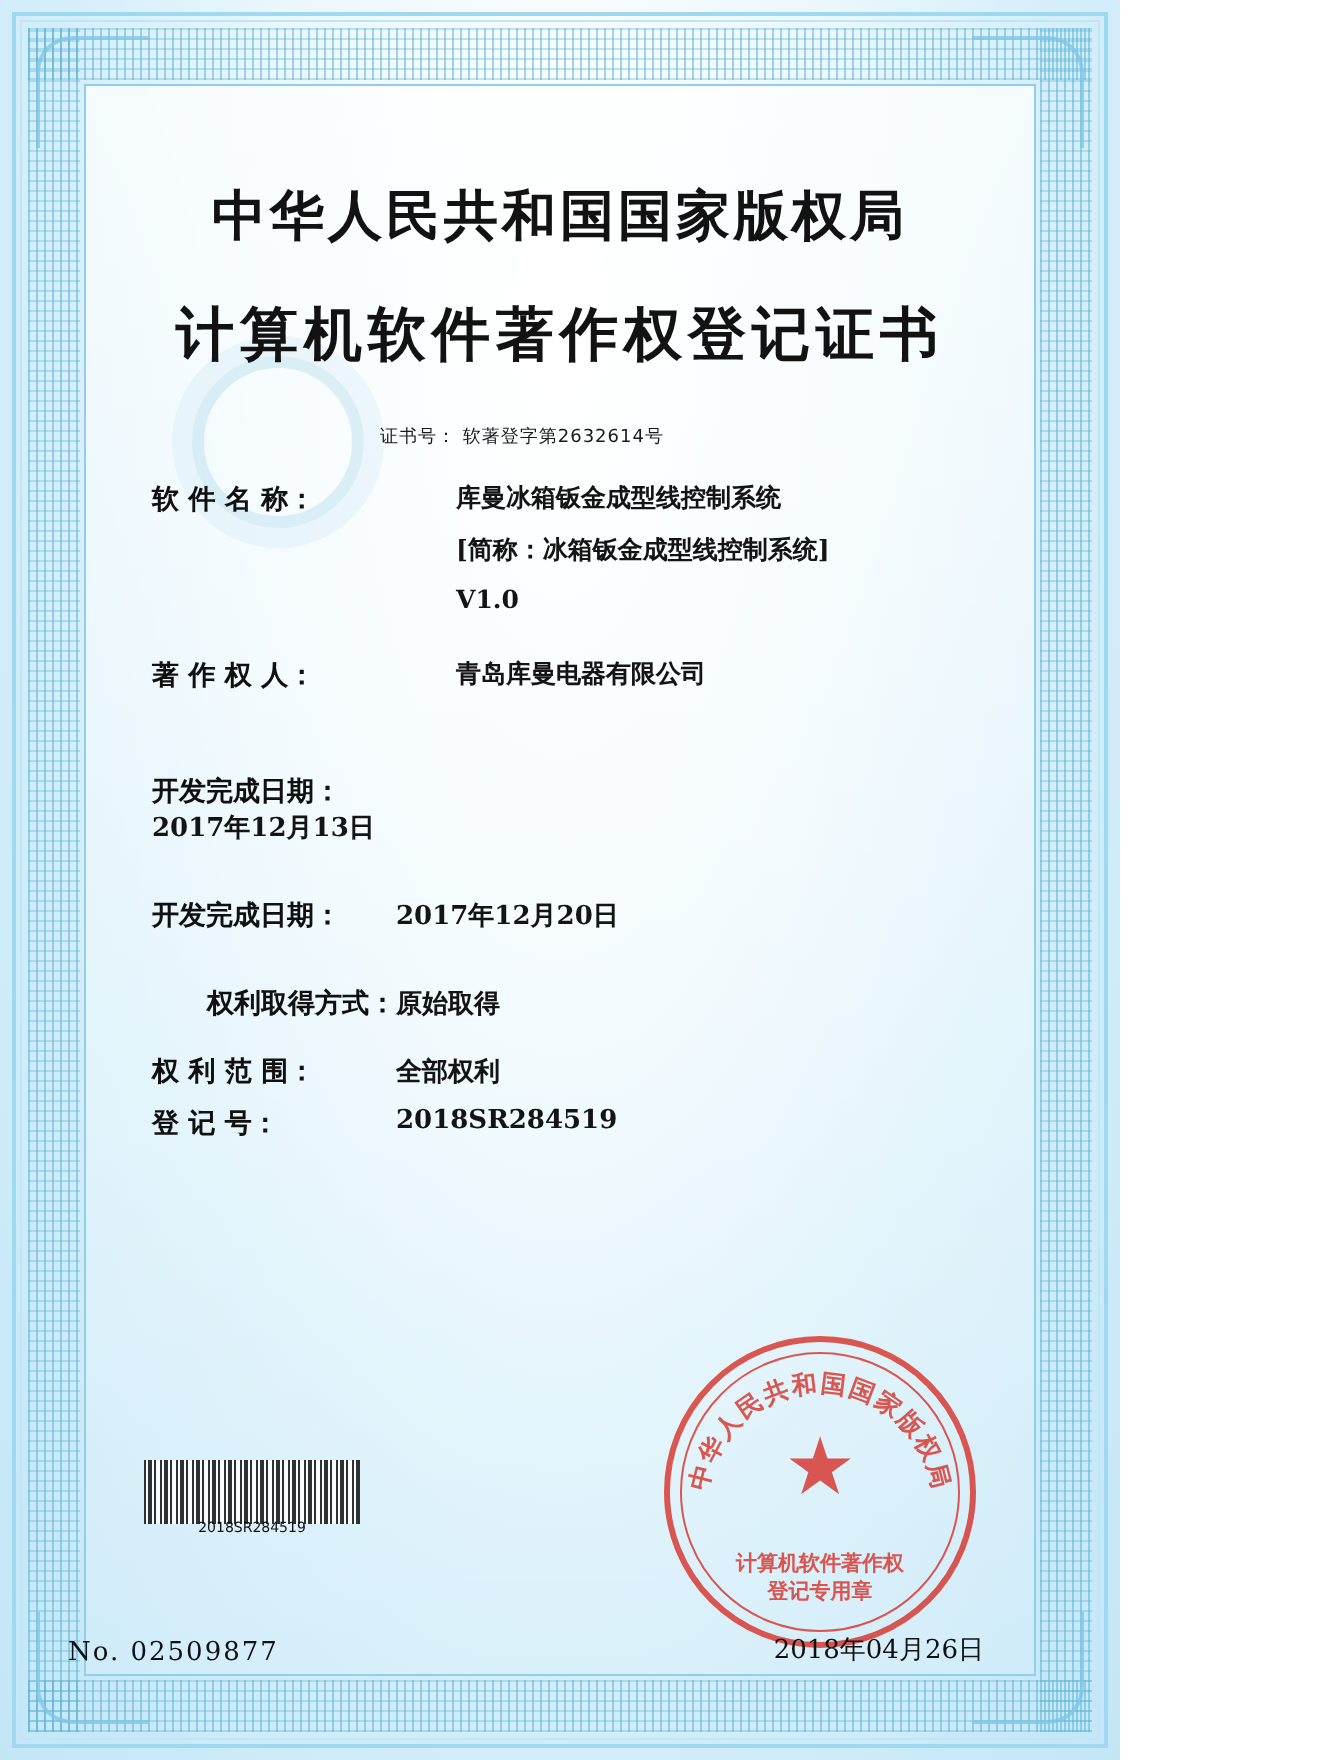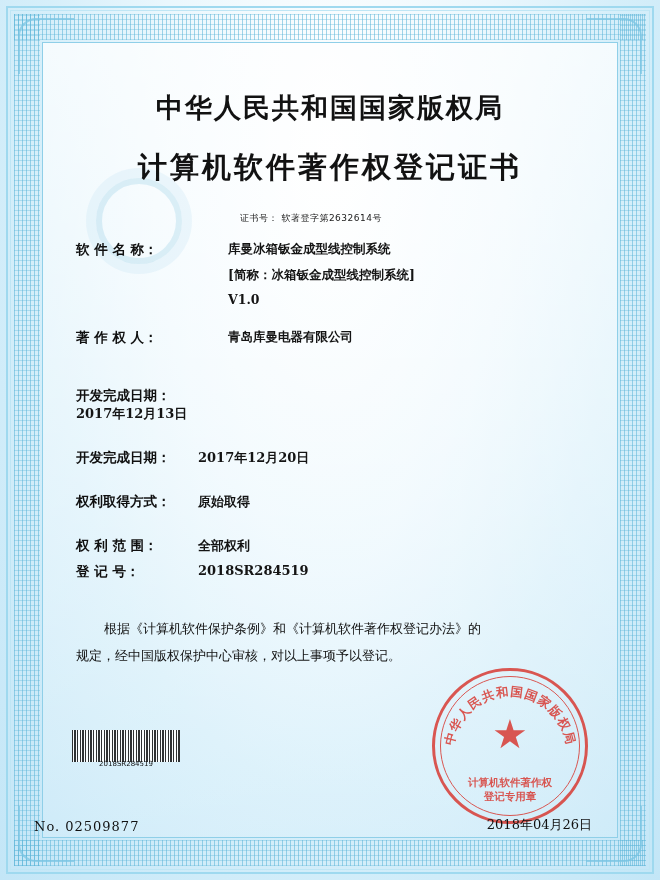--- a/index.html
+++ b/index.html
@@ -4,21 +4,21 @@
 <style>
   html,body{margin:0;padding:0;}
   body{
     width:660px;height:880px;
     background:#ffffff;
     font-family:"DejaVu Sans","Liberation Sans",sans-serif;
     overflow:hidden;
   }
   .cert{
     position:relative;
-    width:660px;height:880px;
+    width:560px;height:880px;
     box-sizing:border-box;
     background:
       radial-gradient(ellipse at 50% 18%, #ffffff 0%, #eaf7fd 38%, #d6effa 62%, #c3e6f7 100%);
     overflow:hidden;
     text-decoration:underline;
   }
   
   .outer-frame{
     position:absolute;left:6px;top:6px;right:6px;bottom:6px;
     border:2px solid #9fd9ef;
@@ -256,41 +256,37 @@
       <div class="row" style="margin-bottom:26px;flex-direction:column;">
         <span class="lbl lbl-norm">开发完成日期：</span>
         <span class="val">2017年12月13日</span>
       </div>
 
       <div class="row" style="margin-bottom:26px;">
         <span class="lbl lbl-norm">开发完成日期：</span>
         <span class="val">2017年12月20日</span>
       </div>
 
-      <div class="row" style="margin-bottom:26px;">
+      <div class="row" style="margin-bottom:16px;text-align:right;">
         <span class="lbl lbl-norm">权利取得方式：</span>
         <span class="val">原始取得</span>
       </div>
 
       <div class="row" style="">
         <span class="lbl lbl-norm">权 利 范 围：</span>
         <span class="val">全部权利</span>
       </div>
 
       <div class="row">
         <span class="lbl lbl-norm">登 记 号：</span>
         <span class="val">2018SR284519</span>
       </div>
 
     </div>
 
-    <div class="para">
-      <div><span class="indent"></span><span>根据《计算机软件保护条例》和《计算机软件著作权登记办法》的</span></div>
-      <div><span>规定，经中国版权保护中心审核，对以上事项予以登记。</span></div>
-    </div>
 
   </div>
 
   <div class="barcode"></div>
   <div class="barcode-text">2018SR284519</div>
 
   <div class="seal">
     <div class="seal-inner"></div>
     <svg class="seal-arc" viewBox="0 0 150 150">
       <defs>

